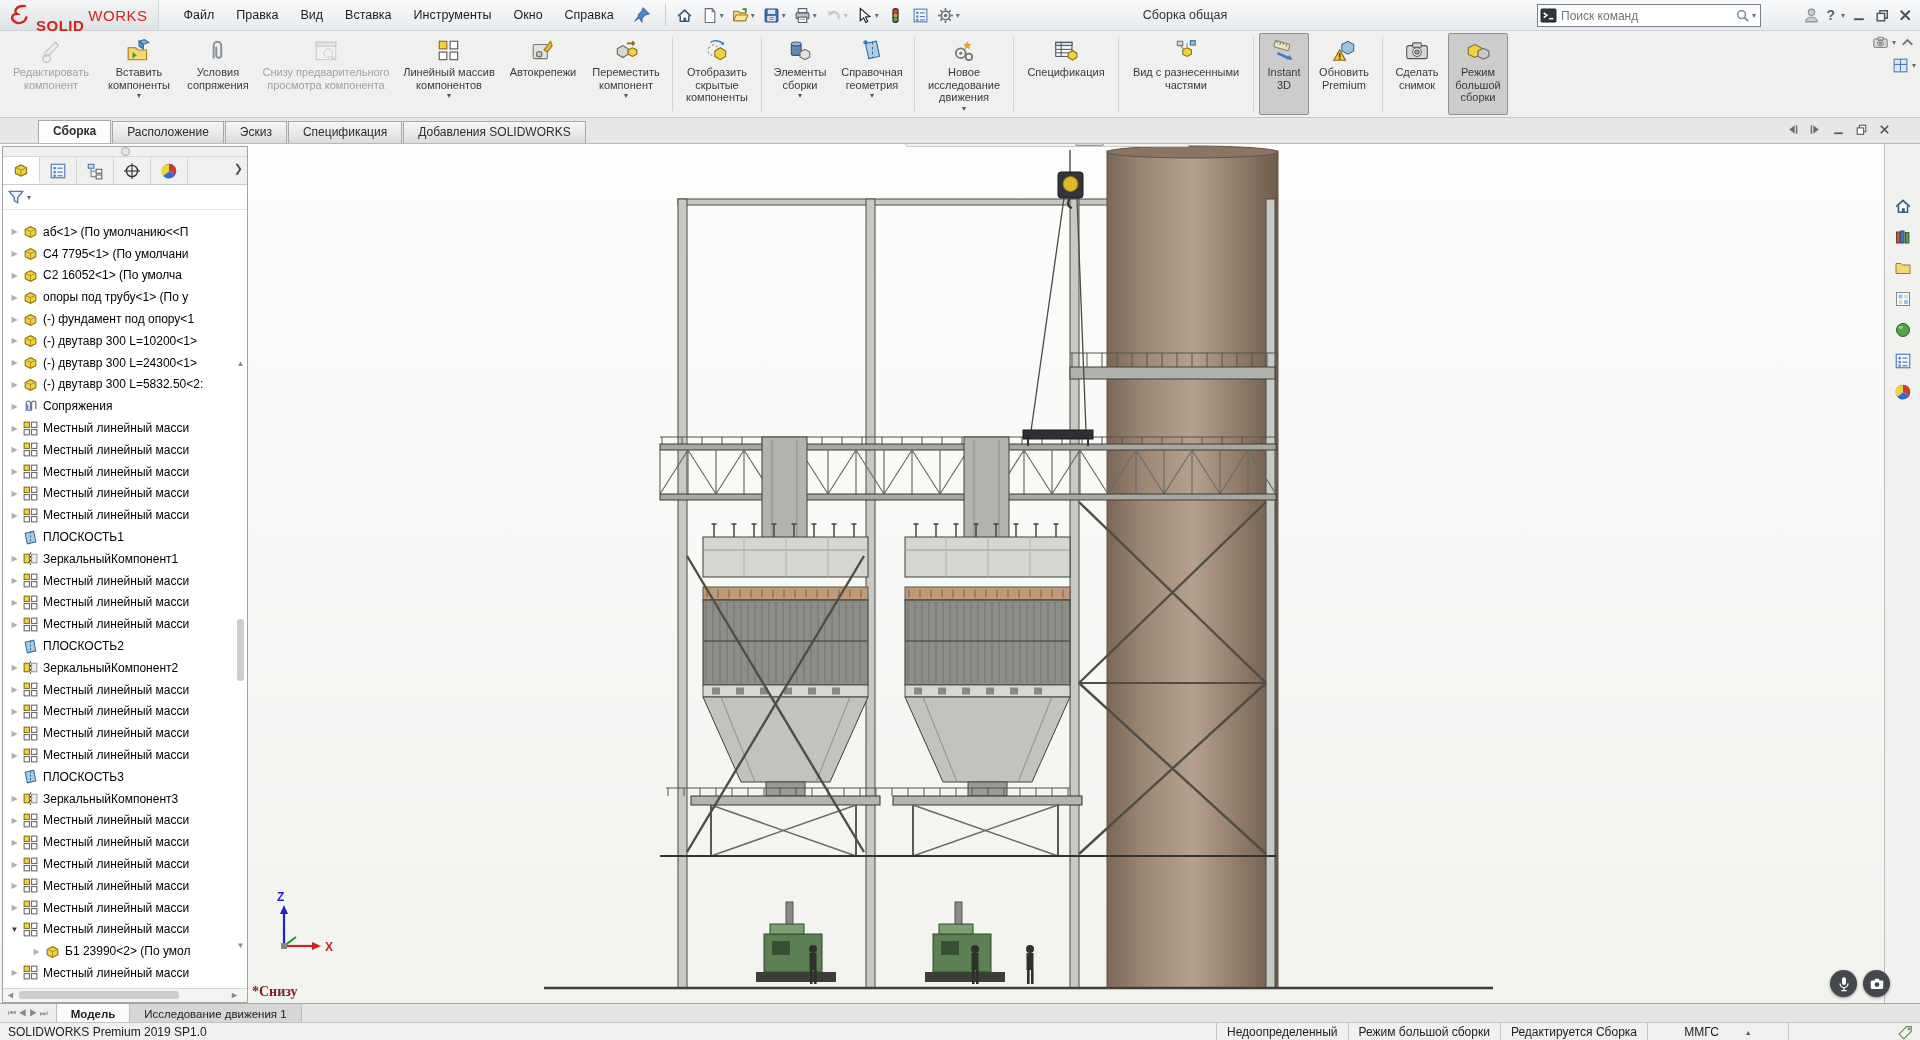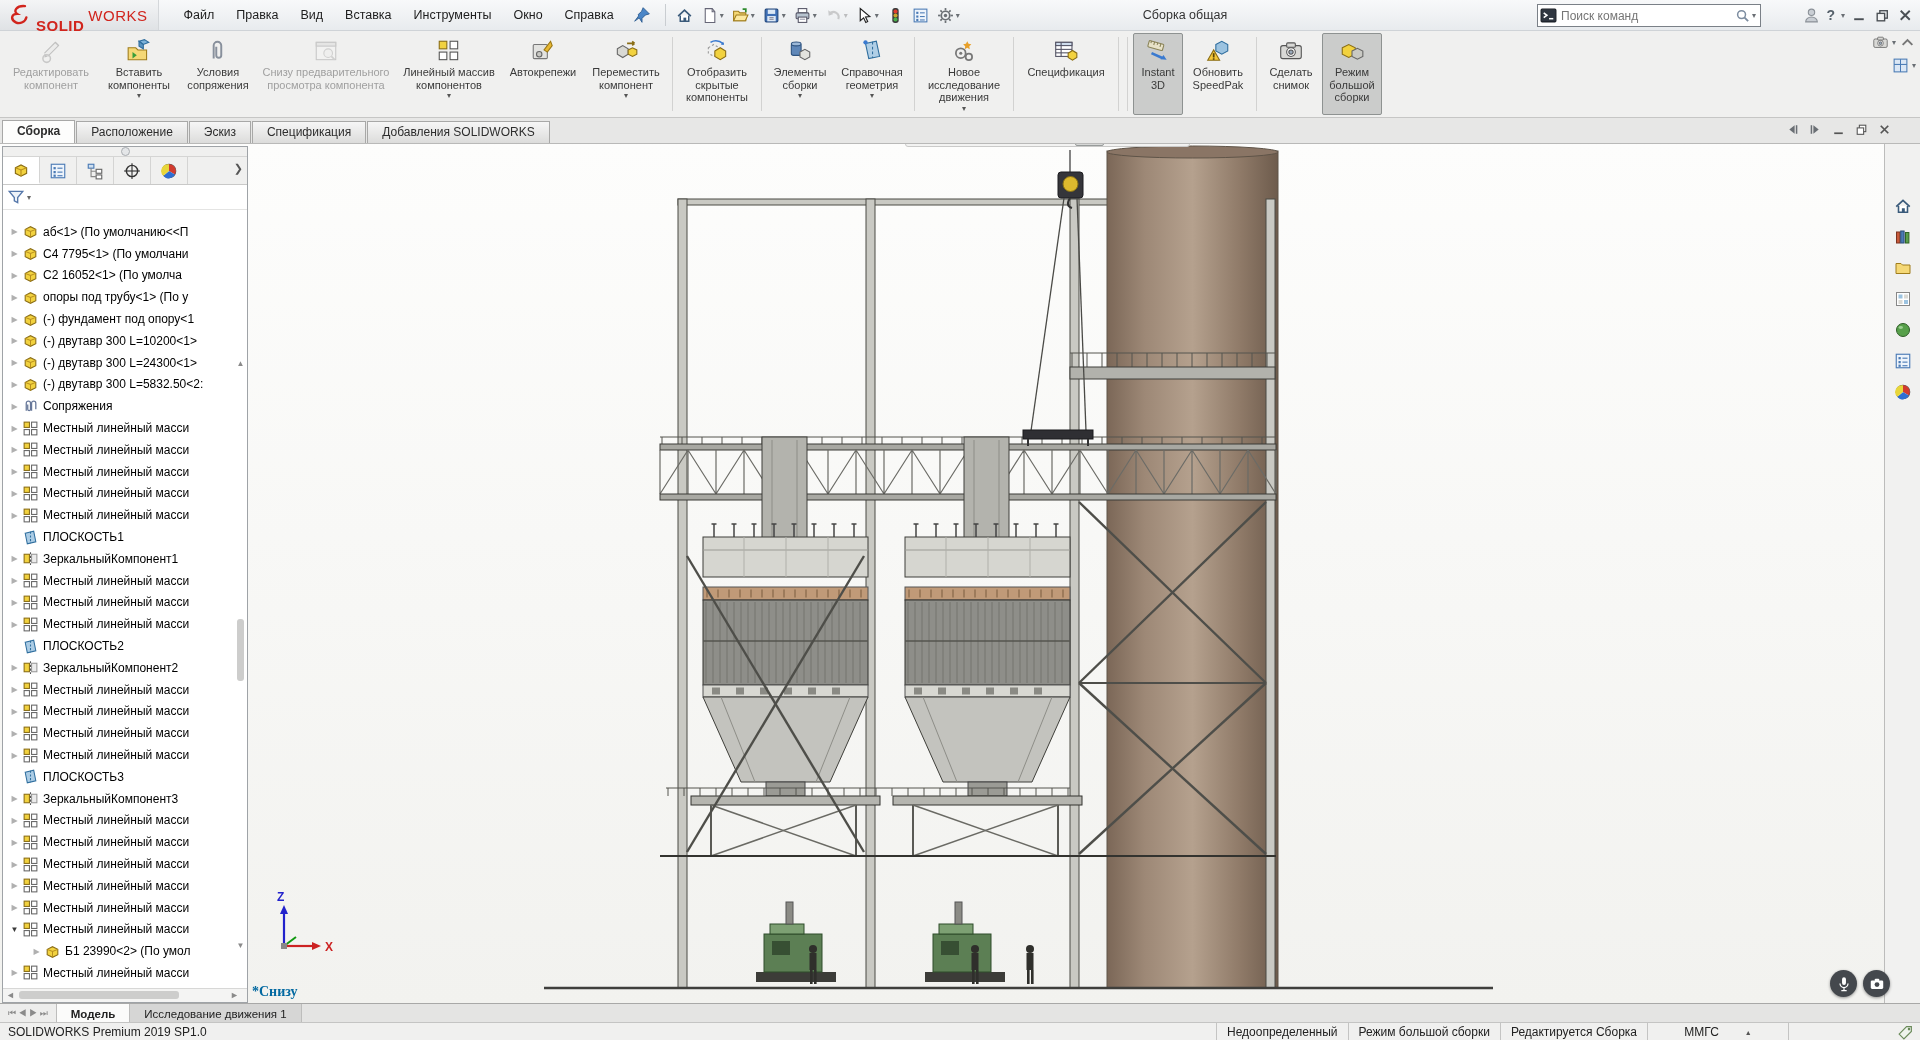--- a/index.html
+++ b/index.html
@@ -50,31 +50,31 @@
   .rsep{width:1px;background:#d2d2d1;margin:6px 4px;}
   .ribbon-corner{position:absolute;right:4px;top:34px;z-index:41;display:flex;flex-direction:column;align-items:flex-end;gap:6px;}
   .rc-row{display:flex;align-items:center;gap:3px;}
   .rc-row .icon{width:17px;height:17px;}
 
   
   .tabstrip{position:absolute;left:0;top:118px;width:1920px;height:25px;background:#e7e7e6;
     border-bottom:1px solid #b9b9b8;z-index:38;display:flex;align-items:flex-end;}
   .ctab{font-size:12px;color:#2d2d2d;padding:3px 14px 4px;border:1px solid #a8a8a7;border-bottom:none;
     background:linear-gradient(#f6f6f6,#dcdcdb);margin-right:1px;}
-  .ctab.active{background:#fdfdfc;font-weight:bold;padding-bottom:5px;}
+  .ctab.active{background:#fdfdfc;font-weight:bold;padding-bottom:5px;margin-left:36px;}
   .winctl{position:absolute;right:28px;top:4px;display:flex;gap:8px;}
   .winctl .icon{width:15px;height:15px;}
 
   
   .viewport{position:absolute;left:0;top:143px;right:36px;bottom:37px;
     background:linear-gradient(180deg,#fdfdfc,#f2f2ef);z-index:1;}
   #model{position:absolute;left:0;top:0;width:1920px;height:1040px;z-index:2;pointer-events:none;}
   .steel{fill:var(--c-steel,#c9c9c3);stroke:var(--c-steeldark,#4a4a45);stroke-width:1;}
   .view-label{position:absolute;left:252px;top:984px;z-index:6;font-family:"Liberation Serif",serif;
-    font-weight:bold;font-size:14px;color:#0369a1;}
+    font-weight:bold;font-size:14px;color:#7f1d1d;}
 
   
   .headsup{position:absolute;left:905px;top:120px;height:25px;z-index:30;display:flex;align-items:center;
     background:rgba(242,242,241,.95);border:1px solid #cacac9;border-radius:3px;padding:0 3px;}
   .hbtn{display:flex;align-items:center;padding:2px 2px;border-radius:2px;border:1px solid transparent;}
   .hbtn.pressed{background:#d6d7d6;border:1px solid #979b9a;}
   .hicon{width:18px;height:18px;}
   .hcaret{font-size:8px;color:#555;margin-left:1px;}
   .hsep{width:1px;height:17px;background:#c6c6c5;margin:0 3px;}
 
@@ -492,20 +492,35 @@
             <line x1="2.5" y1="13.7" x2="17.5" y2="13.7" stroke="#556"></line>
             <line x1="7.5" y1="4" x2="7.5" y2="17" stroke="#556"></line>
             <polygon points="14,14 18,11.5 22,14 22,18 18,20.5 14,18" fill="#f2d23f" stroke="#8a6d15"></polygon>
           </svg>
         </span>
        <span class="rlabel">
           <span>Спецификация</span>
        </span>
      </div>
       <span class="rsep"></span>
+      <div class="rbtn" style="width:124px">
+       <span class="ricon">
+          <svg viewBox="0 0 24 24">
+            <polygon points="9,11 13,9 17,11 17,15 13,17 9,15" fill="#f2d23f" stroke="#8a6d15"></polygon>
+            <rect x="4" y="3" width="5" height="4" fill="#d9d9d4" stroke="#777"></rect>
+            <rect x="16" y="2.5" width="4.5" height="4" fill="#9cc3e0" stroke="#2f6e9e"></rect>
+            <line x1="13" y1="9" x2="13" y2="4.5" stroke="#888"></line>
+            <line x1="7" y1="7" x2="10" y2="11" stroke="#888"></line>
+          </svg>
+        </span>
+       <span class="rlabel">
+          <span>Вид с разнесенными</span>
+          <span>частями</span>
+       </span>
+     </div>
       <span class="rsep"></span>
       <div class="rbtn pressed" style="width:48px">
        <span class="ricon">
           <svg viewBox="0 0 24 24">
             <g transform="rotate(16 10 7)">
               <rect x="3" y="4" width="14" height="6" rx="1" fill="#e8e2c8" stroke="#8a8358"></rect>
               <path d="M5,4 v2 M8,4 v3 M11,4 v2 M14,4 v3" stroke="#8a8358"></path>
             </g>
             <path d="M6,14 L16,18.5" stroke="#3a7ad0" stroke-width="2.4" fill="none"></path>
             <polygon points="20,20 14.3,19.6 17,15.6" fill="#3a7ad0"></polygon>
@@ -520,21 +535,21 @@
        <span class="ricon">
           <svg viewBox="0 0 24 24">
             <polygon points="10,6 15.5,3 21,6 21,12 15.5,15 10,12" fill="#9cc3e0" stroke="#2f6e9e"></polygon>
             <polygon points="2.5,20.5 8,11 13.5,20.5" fill="#f5c83a" stroke="#8a6d15"></polygon>
             <rect x="7.2" y="14" width="1.6" height="4" fill="#5a4408"></rect>
             <rect x="7.2" y="18.7" width="1.6" height="1.4" fill="#5a4408"></rect>
           </svg>
         </span>
        <span class="rlabel">
           <span>Обновить</span>
-          <span>SpeedPak</span>
+          <span>Premium</span>
        </span>
      </div>
       <span class="rsep"></span>
       <div class="rbtn" style="width:58px">
        <span class="ricon">
           <svg viewBox="0 0 24 24">
             <rect x="2.5" y="7" width="19" height="12" rx="2" fill="#d9d9d6" stroke="#555"></rect>
             <rect x="8" y="4.5" width="8" height="4" rx="1" fill="#d9d9d6" stroke="#555"></rect>
             <circle cx="12" cy="13" r="4" fill="#fff" stroke="#555"></circle>
             <circle cx="12" cy="13" r="2" fill="#9aaabb" stroke="#555"></circle>

